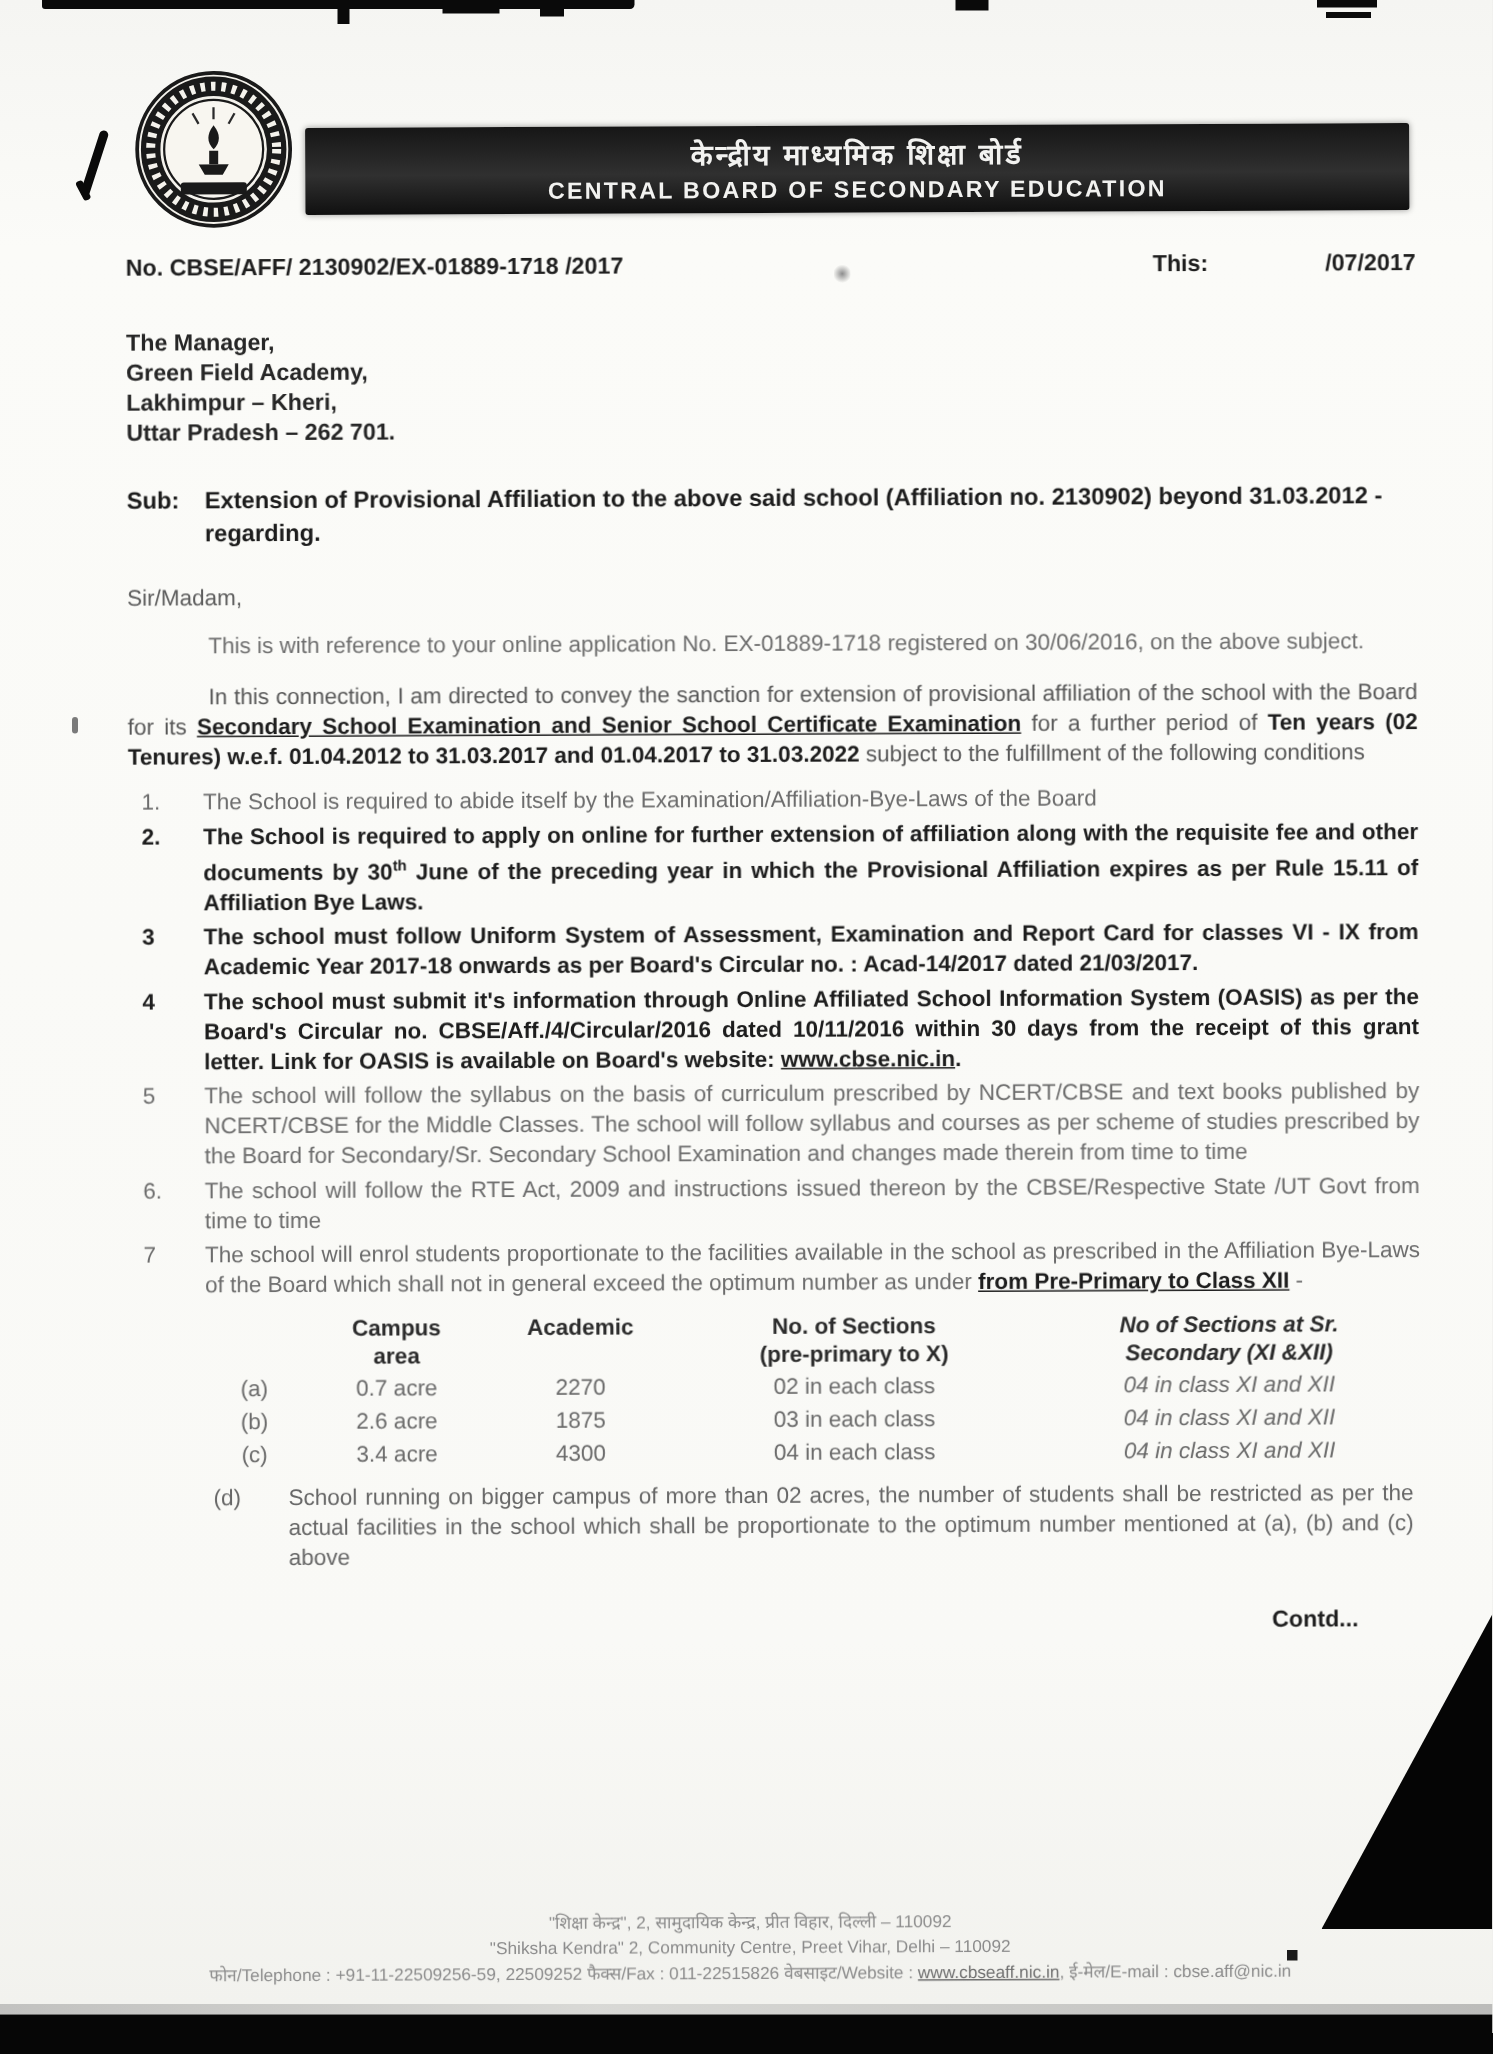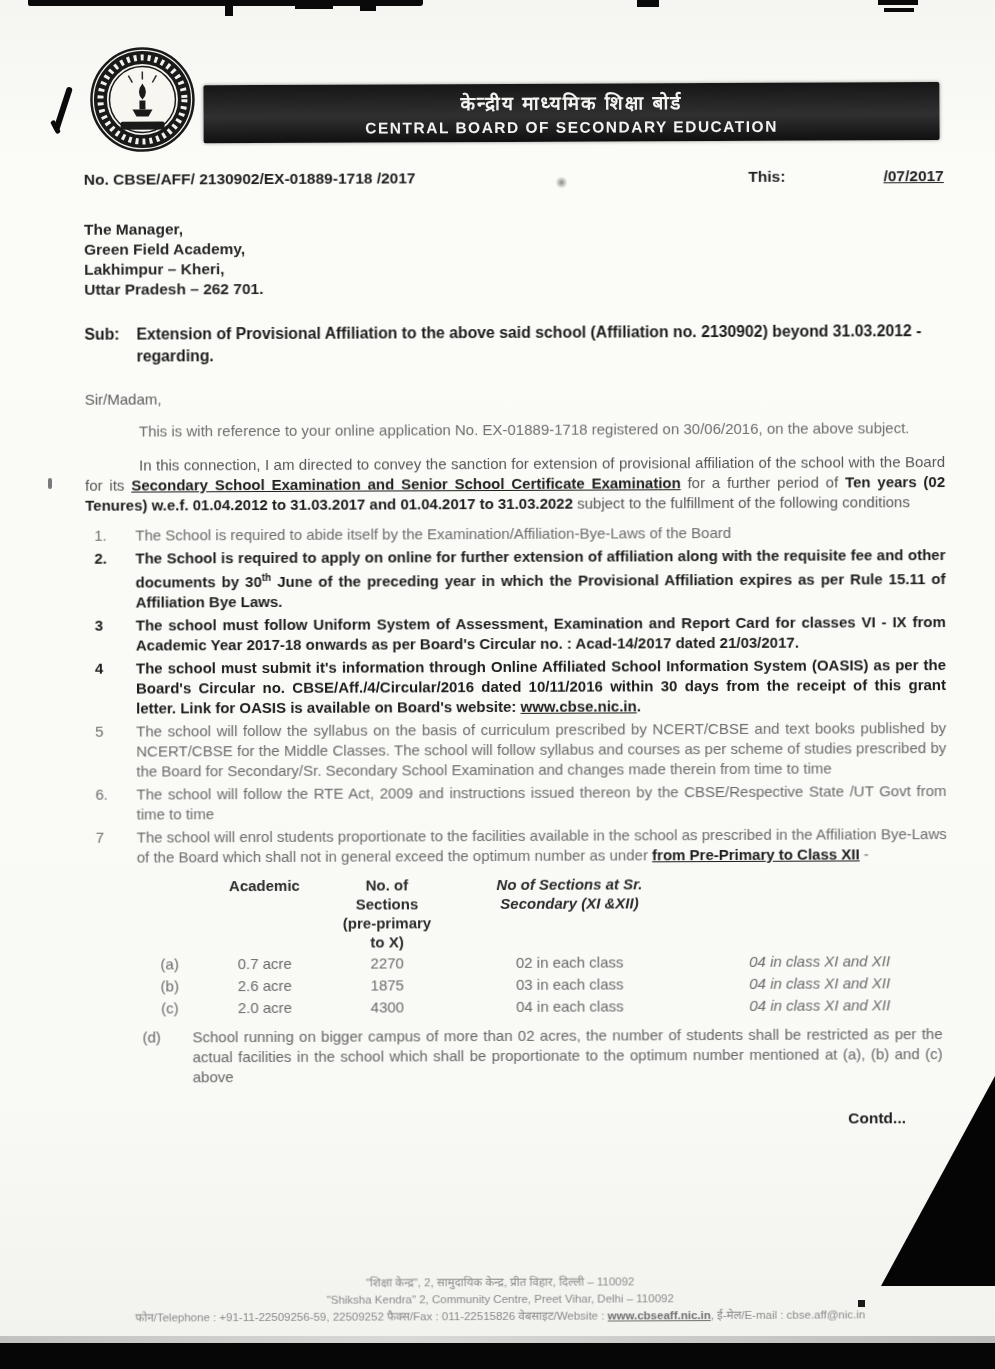--- a/index.html
+++ b/index.html
@@ -36,21 +36,21 @@
     font-size:15px; line-height:20px; color:#4a4a4a;
     filter:blur(0.25px);
   }
   .bold { font-weight:bold; color:#1d1d1d; }
   .light { color:#6e6e6e; }
   .mid { color:#575757; }
   .ul { text-decoration:underline; }
   .it { }
 
   .refline { display:flex; justify-content:space-between; font-weight:bold; color:#1f1f1f; font-size:15.5px; }
-  .dated-val { display:inline-block; margin-left:98px;text-decoration:underline; }
+  .dated-val { display:inline-block; margin-left:78px; }
 
   .recipient { margin-top:30px; font-weight:bold; color:#262626; font-size:15.5px; line-height:20px; }
 
   .subject { margin-top:24px; display:flex; font-weight:bold; color:#1c1c1c; font-size:15.8px; line-height:22px; }
   .sub-label { flex:0 0 52px; }
   .sub-text { flex:1; }
 
   .salutation { margin-top:22px; color:#5c5c5c; }
 
   .para { margin-top:12px; text-indent:54px; text-align:justify; }
@@ -79,21 +79,21 @@
   .note .txt { flex:1; text-align:justify; color:#666; }
 
   .contd { margin-top:24px; text-align:right; padding-right:42px; font-weight:bold; color:#1f1f1f; font-size:15.5px; }
 
   
   .footer {
     position:absolute; left:0; right:0; bottom:44px;
     text-align:center; color:#8b8b8b; font-size:11.5px; line-height:17px;
     filter:blur(0.45px);
   }
-  .footer .ul { text-decoration:underline; color:#6f6f6f; font-weight:bold; }
+  .footer .ul { text-decoration:underline; color:#6f6f6f; font-weight:normal; }
 
   
   .art { position:absolute; background:#0a0a0a; }
   .ts1 { left:28px;  top:0; width:395px; height:6px; border-radius:0 0 3px 2px; }
   .ts2 { left:225px; top:0; width:8px;  height:16px; }
   .ts3 { left:295px; top:1px; width:38px; height:8px; }
   .ts4 { left:360px; top:0; width:16px; height:11px; }
   .ts5 { left:637px; top:0; width:22px; height:7px; }
   .ts6 { left:878px; top:0; width:40px; height:5px; }
   .ts7 { left:884px; top:8px; width:30px; height:4px; }
@@ -216,20 +216,22 @@
 
         <div class="cond l">
           <span class="num">7</span>
           <span class="txt"><span>The school will enrol students proportionate to the facilities available in the school as prescribed in the Affiliation Bye-Laws of the Board which shall not in general exceed the optimum number as under </span><span class="bold it ul">from Pre-Primary to Class XII</span><span> -</span></span>
         </div>
       </div>
 
       <div class="tbl">
         <div class="trow thead">
           <span class="cell"></span>
+          <span class="cell">Campus
+area</span>
           <span class="cell">Academic</span>
           <span class="cell">No. of Sections
 (pre-primary to X)</span>
           <span class="cell c-sr">No of Sections at Sr.
 Secondary (XI &amp;XII)</span>
         </div>
         <div class="trow tdata">
           <span class="cell">(a)</span>
           <span class="cell">0.7 acre</span>
           <span class="cell">2270</span>
@@ -238,21 +240,21 @@
         </div>
         <div class="trow tdata">
           <span class="cell">(b)</span>
           <span class="cell">2.6 acre</span>
           <span class="cell">1875</span>
           <span class="cell">03 in each class</span>
           <span class="cell c-sr">04 in class XI and XII</span>
         </div>
         <div class="trow tdata">
           <span class="cell">(c)</span>
-          <span class="cell">2.0 acre</span>
+          <span class="cell">3.4 acre</span>
           <span class="cell">4300</span>
           <span class="cell">04 in each class</span>
           <span class="cell c-sr">04 in class XI and XII</span>
         </div>
       </div>
 
       <div class="note">
         <span class="num">(d)</span>
         <span class="txt">School running on bigger campus of more than 02 acres, the number of students shall be restricted as per the actual facilities in the school which shall be proportionate to the optimum number mentioned at (a), (b) and (c) above</span>
       </div>

